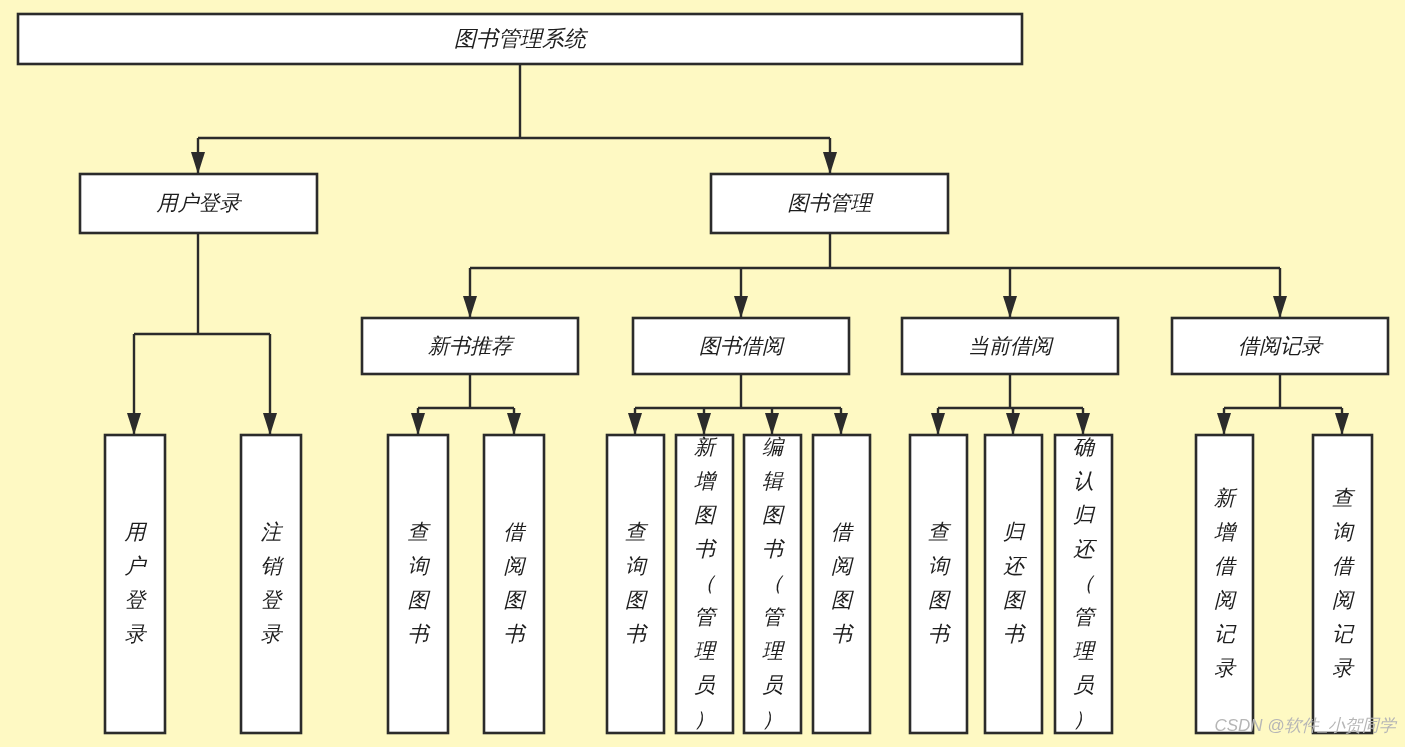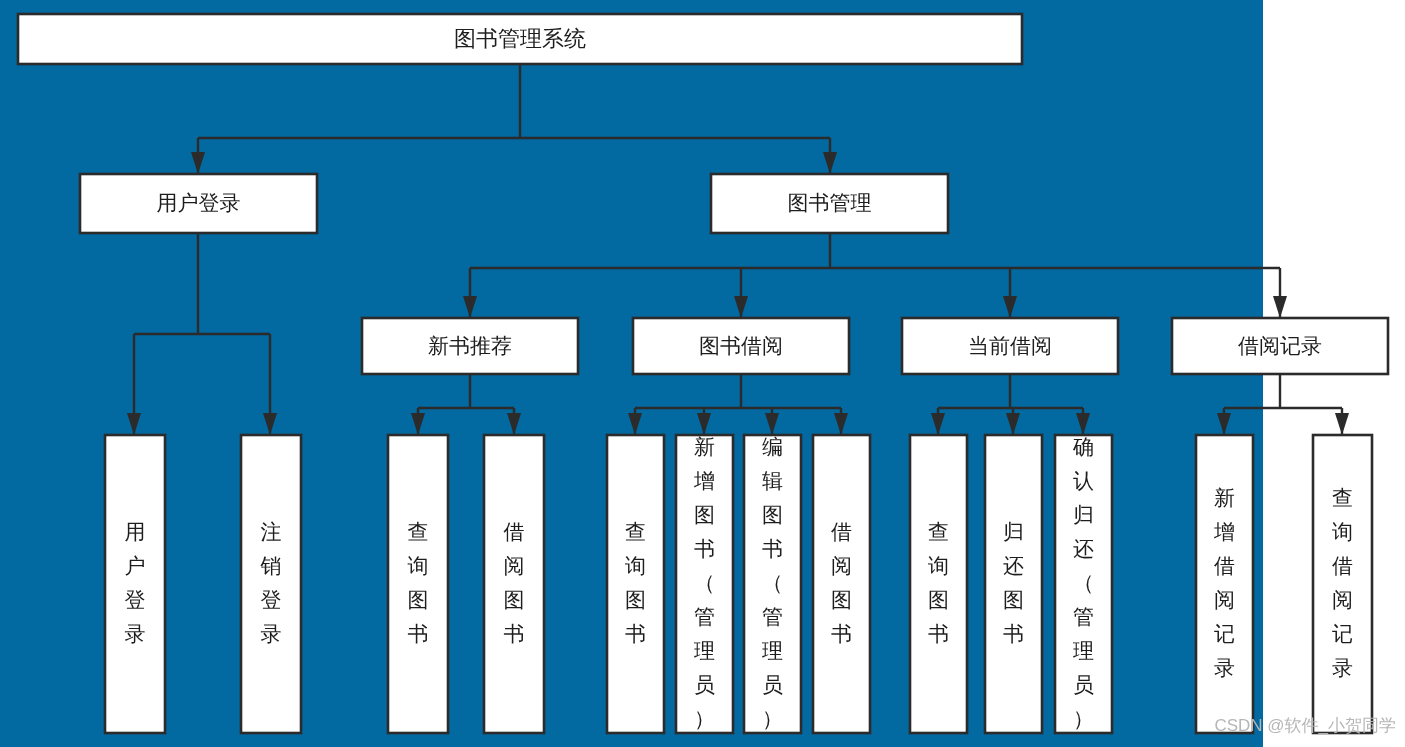--- a/index.html
+++ b/index.html
@@ -8,23 +8,24 @@
     background: #ffffff;
   }
   body {
     width: 1405px;
     height: 747px;
     font-family: "Liberation Sans", "DejaVu Sans", sans-serif;
     overflow: hidden;
   }
   #diagram-root {
     position: relative;
-    width: 1263px;
+    width: 1405px;
     height: 747px;
-    background: #0369a1;
+    background: #fef9c3;
+    font-style: italic;
   }
   svg.diagram-canvas {
     position: absolute;
     top: 0;
     left: 0;
     width: 1405px;
     height: 747px;
     display: block;
   }
   .node-box {

